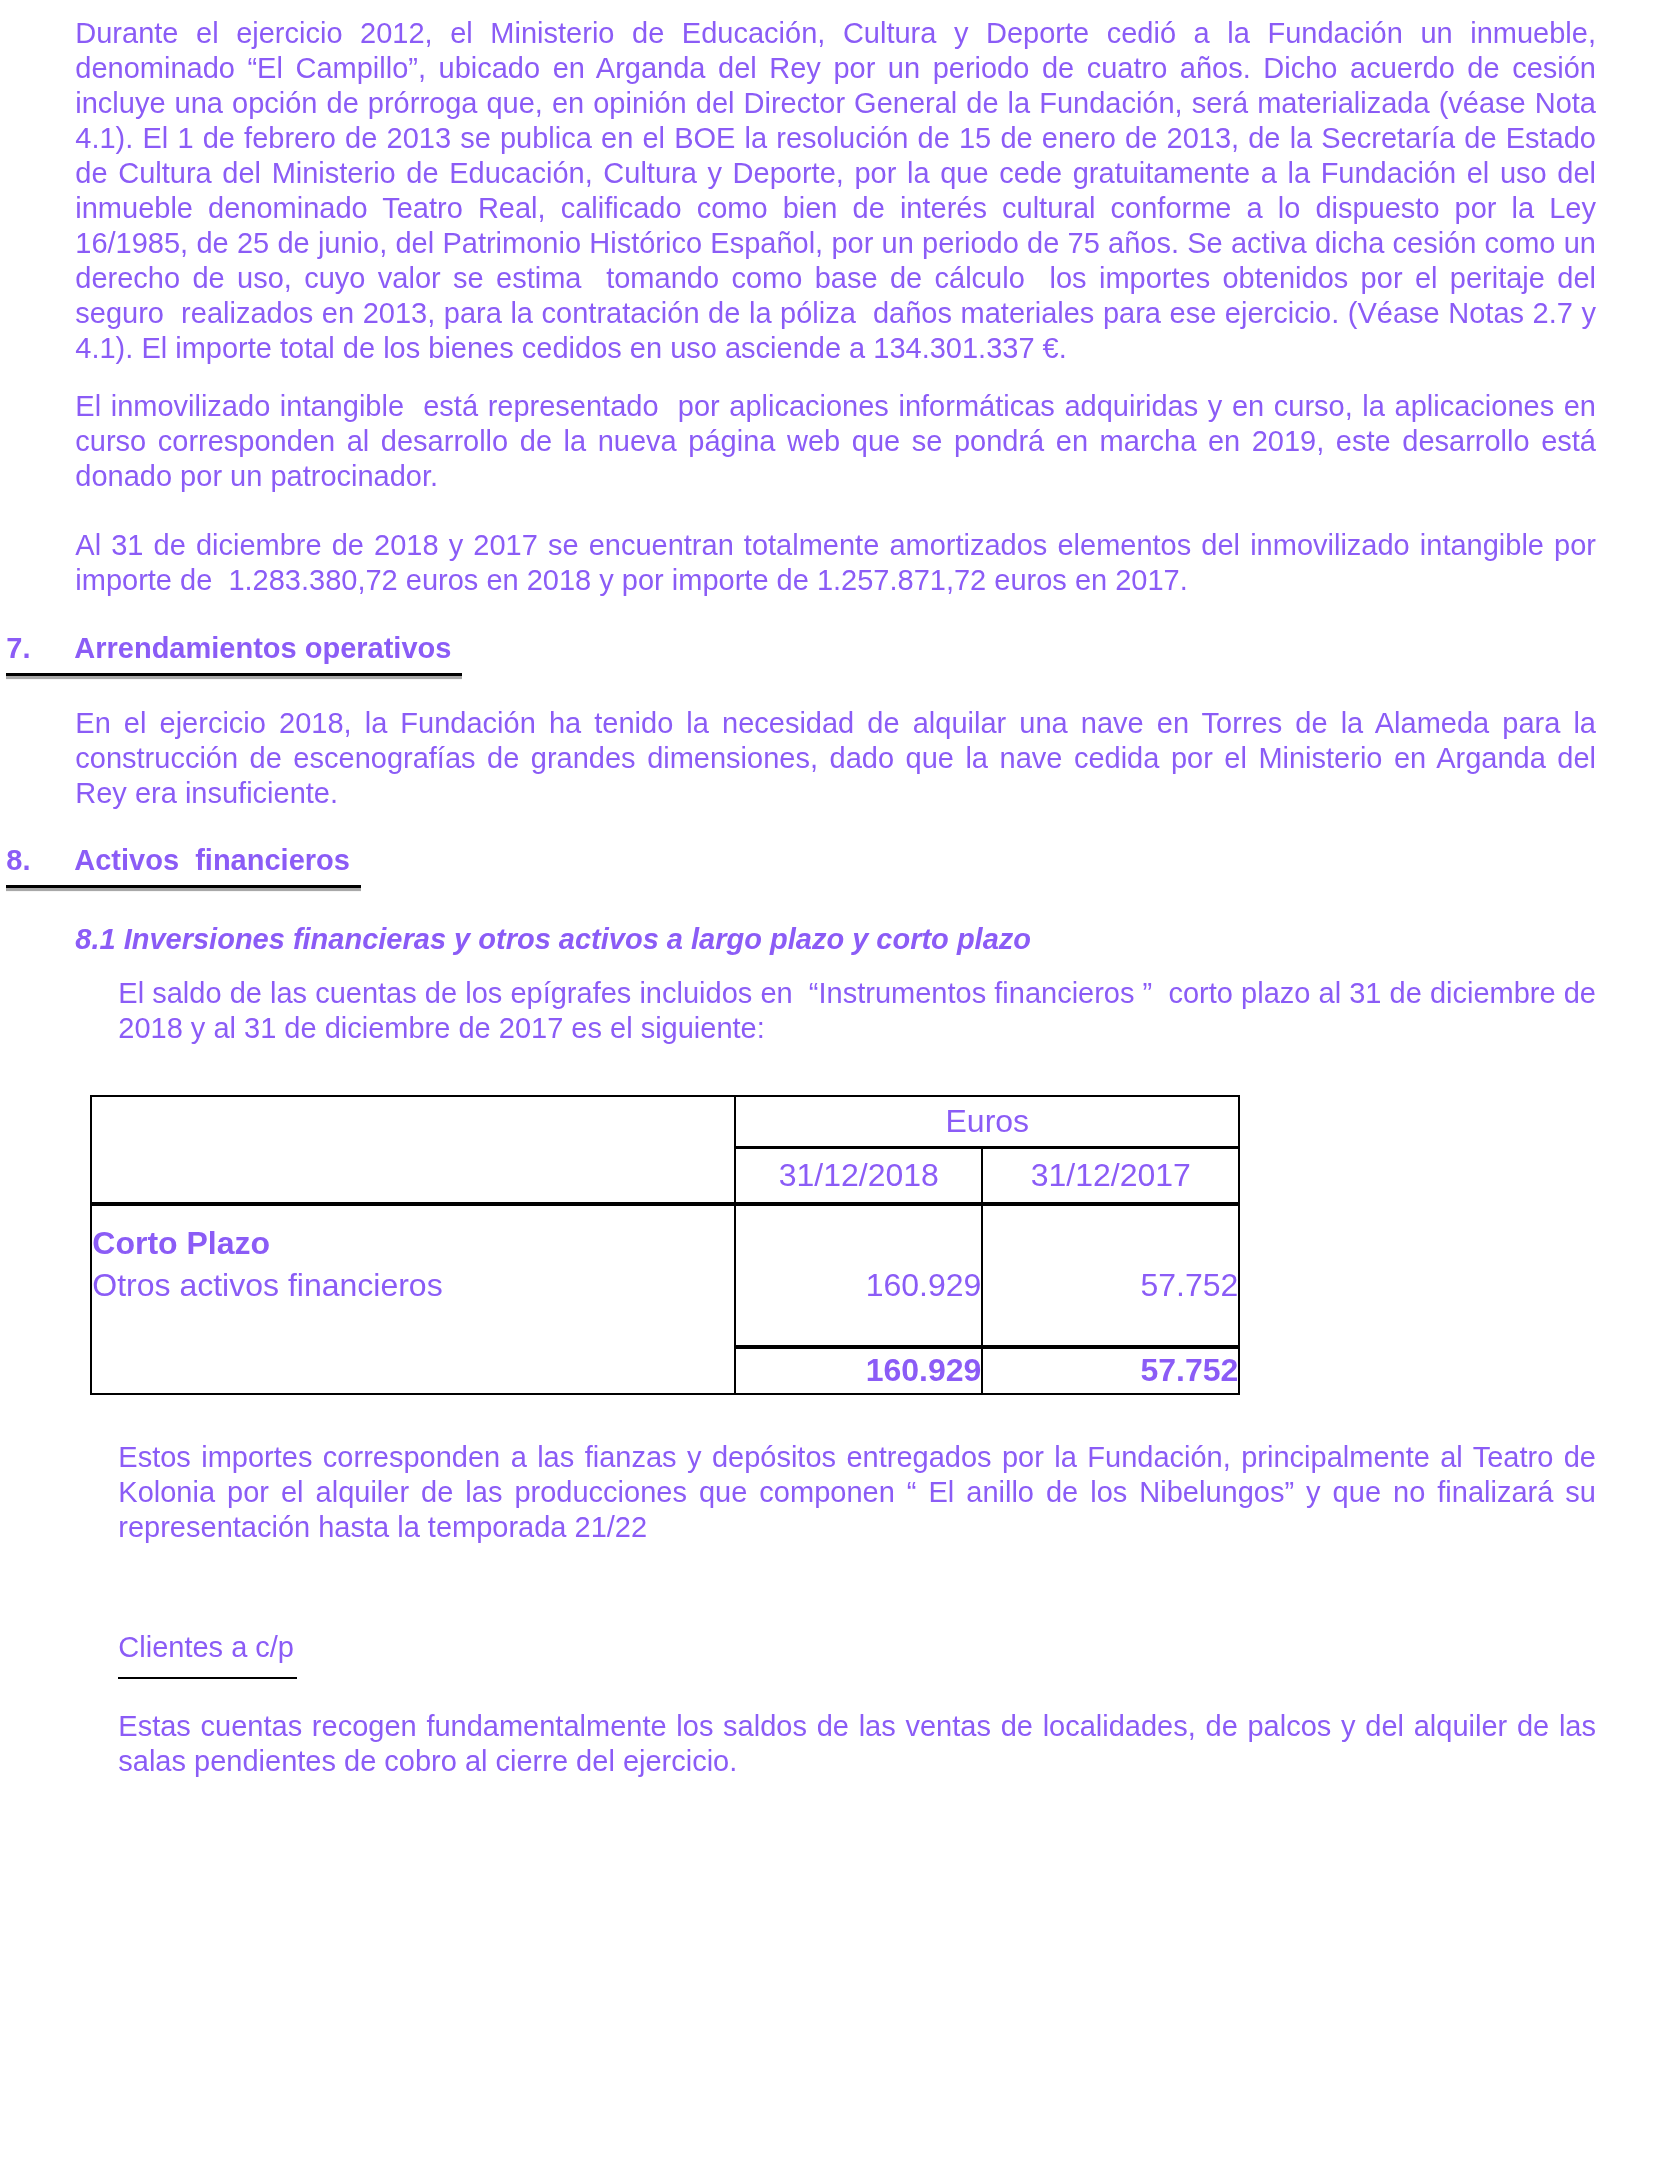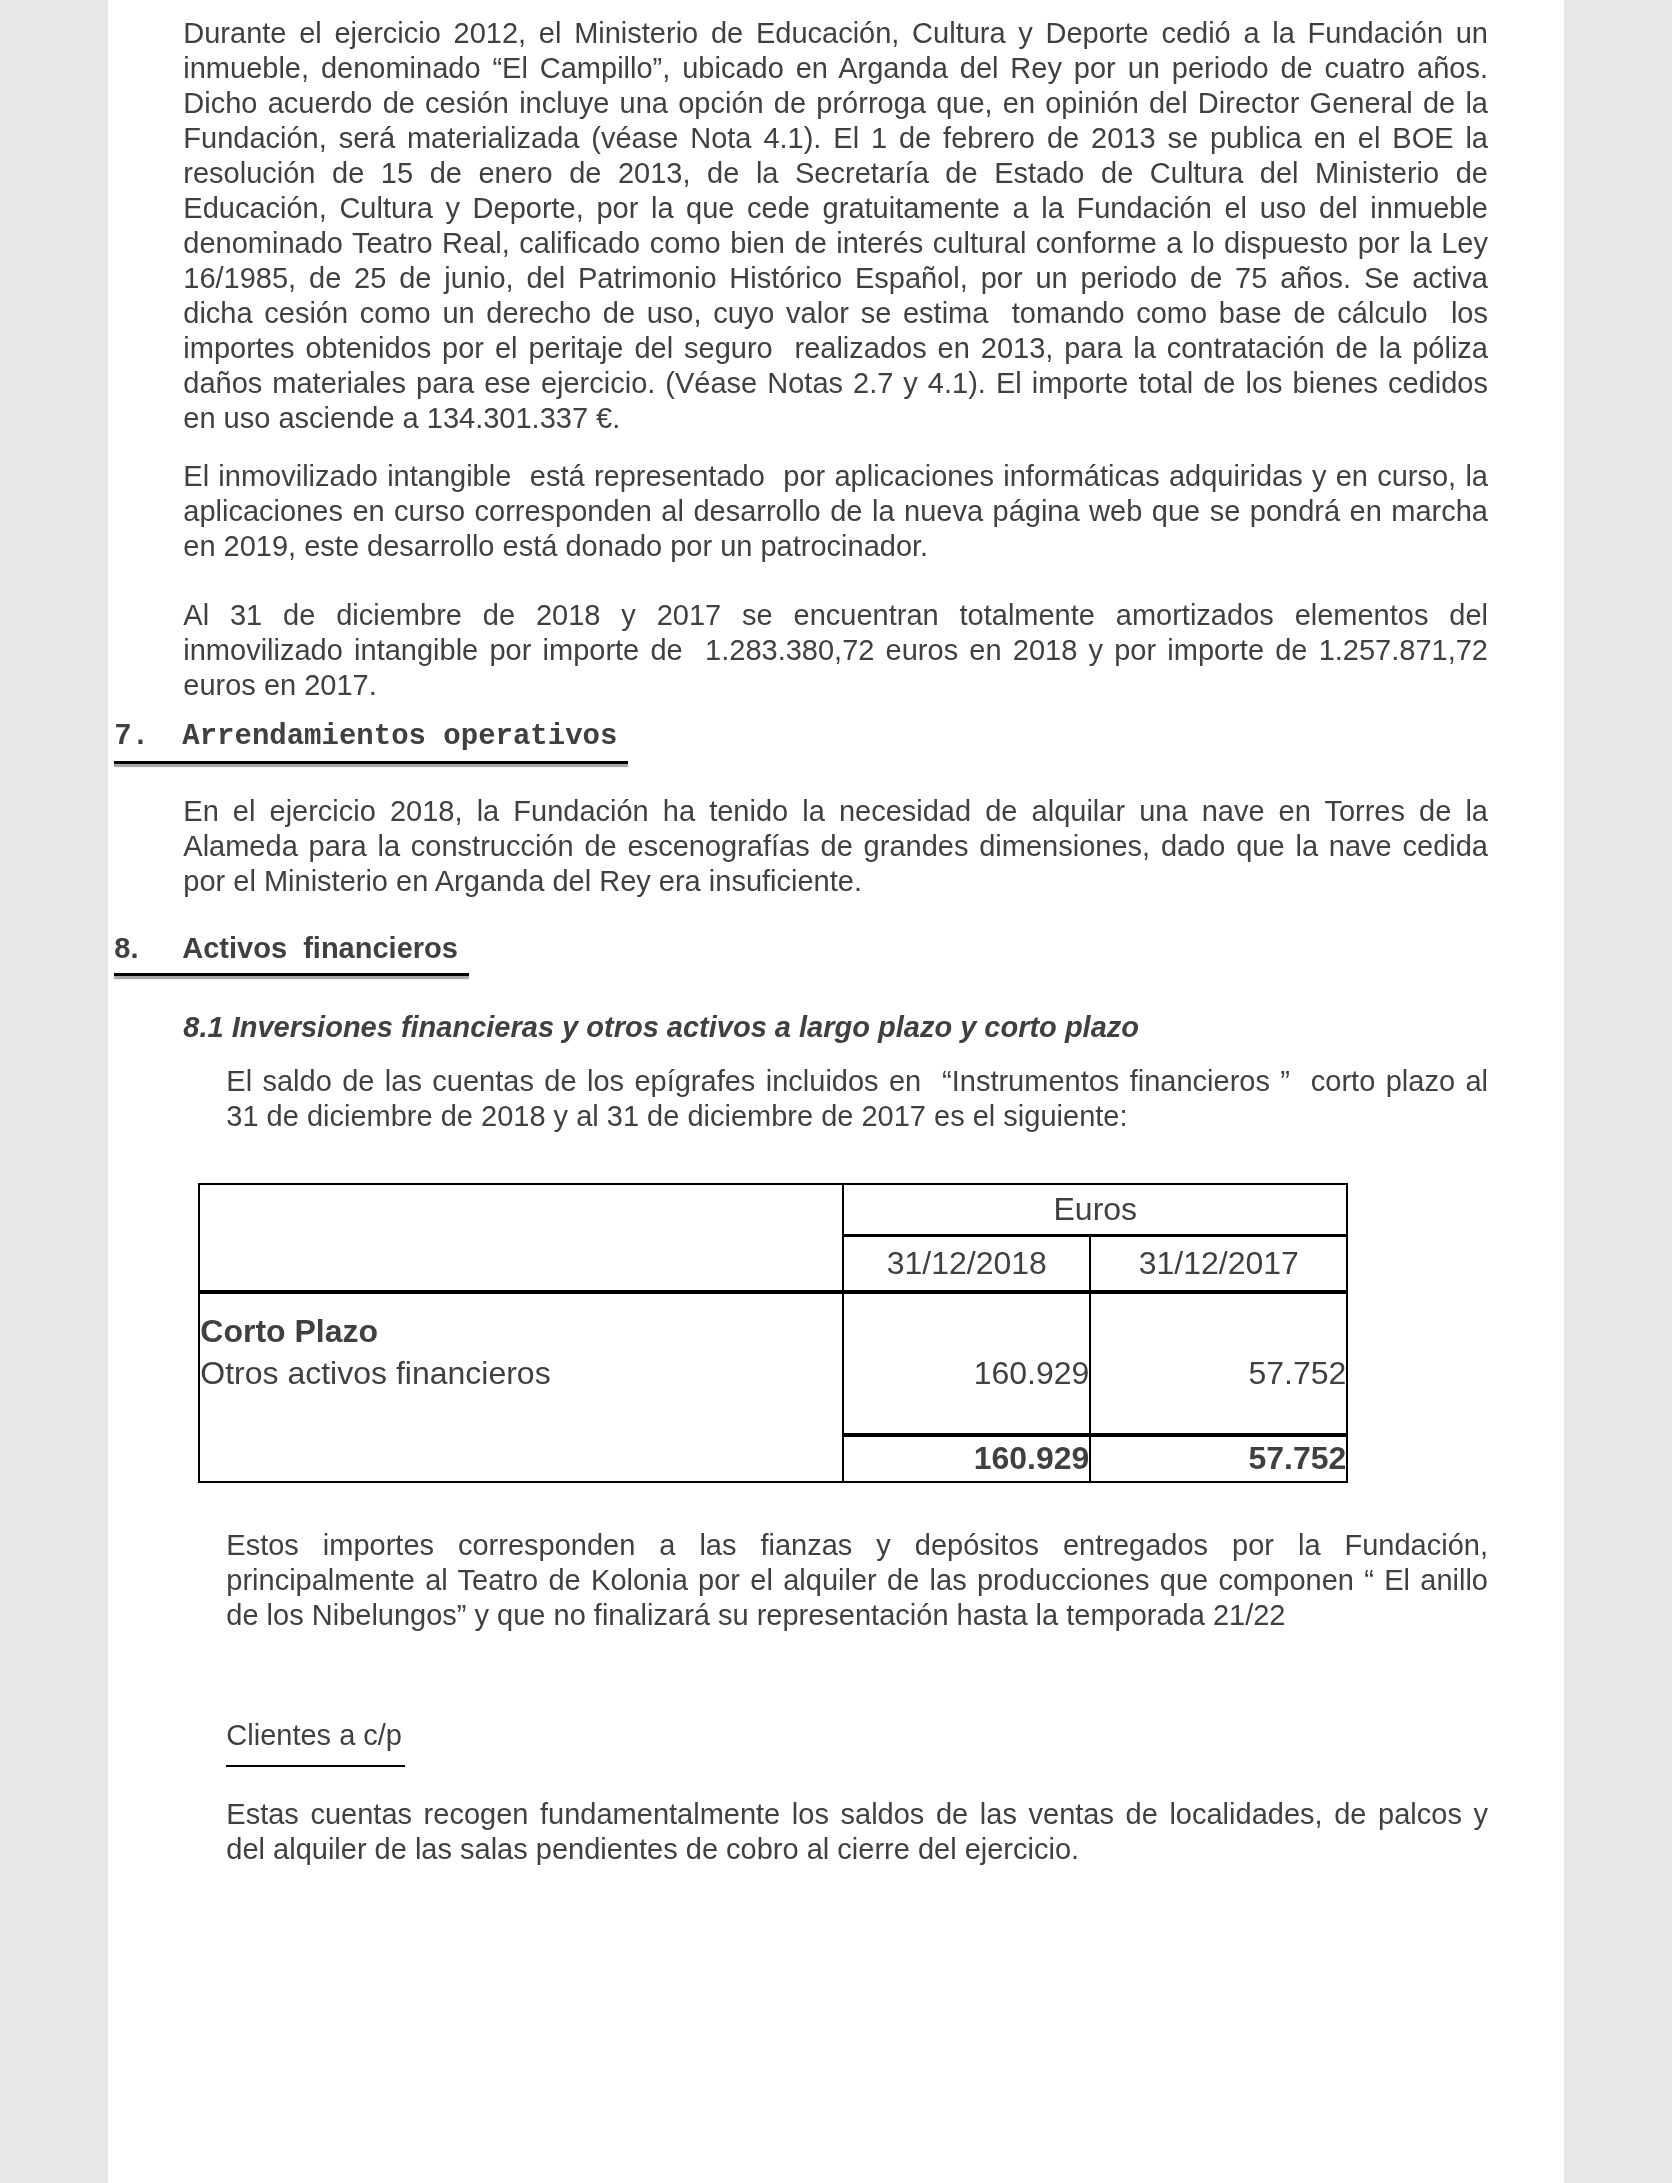--- a/index.html
+++ b/index.html
@@ -1,22 +1,22 @@
 <!DOCTYPE html>
 <html style="font-size:12.6px"><head>
 <meta charset="utf-8">
 <style>
   html, body { margin: 0; padding: 0; background: #e8e8e8; }
   .page {
     position: relative;
-    width: 1456px;
+    width: 1672px;
     height: 2183px;
     margin: 0 auto;
     background: #ffffff;
-    color: #404040;
+    color: #8b5cf6;
     font-family: "Liberation Sans", "DejaVu Sans", sans-serif;
     font-size: 29px;
     line-height: 35px;
     overflow: hidden;
     box-sizing: border-box;
     padding: 15.7px 76px 0 6.3px;
   }
   .para {
     margin: 0 0 0 69px;
     text-align: justify;
@@ -45,21 +45,21 @@
     display: inline-block;
     border-bottom: 2.4px solid #000000;
     padding-bottom: 12px;
     padding-right: 3.1px;
     white-space: pre-wrap;
     margin-top: 41px;
   }
   
   .mt-p2    { margin-top: 23.6px; }
   .mt-p3    { margin-top: 34px; }
-  .mt-h7    { margin-top: 16px; font-family: Liberation Mono, monospace; }
+  .mt-h7    { margin-top: 33px; }
   .mt-p4    { margin-top: 30px; }
   .mt-p5    { margin-top: 31px; }
   .mt-h8    { margin-top: 32px; }
   .mt-h81   { margin-top: 34px; }
   .mt-p6    { margin-top: 19px; }
   .mt-table { margin-top: 49px; }
   .mt-p7    { margin-top: 45px; }
   .mt-cli   { margin-top: 44px; }
   .mt-p8    { margin-top: 30px; }
 

